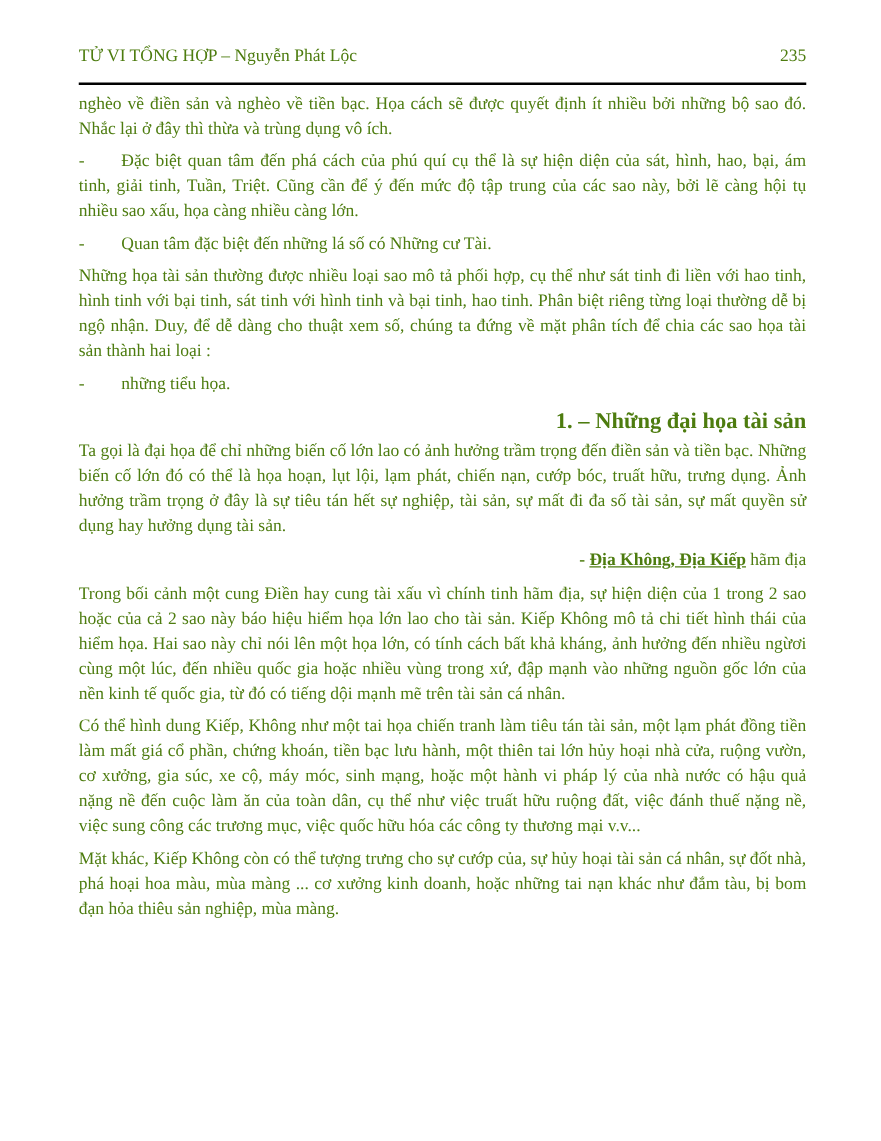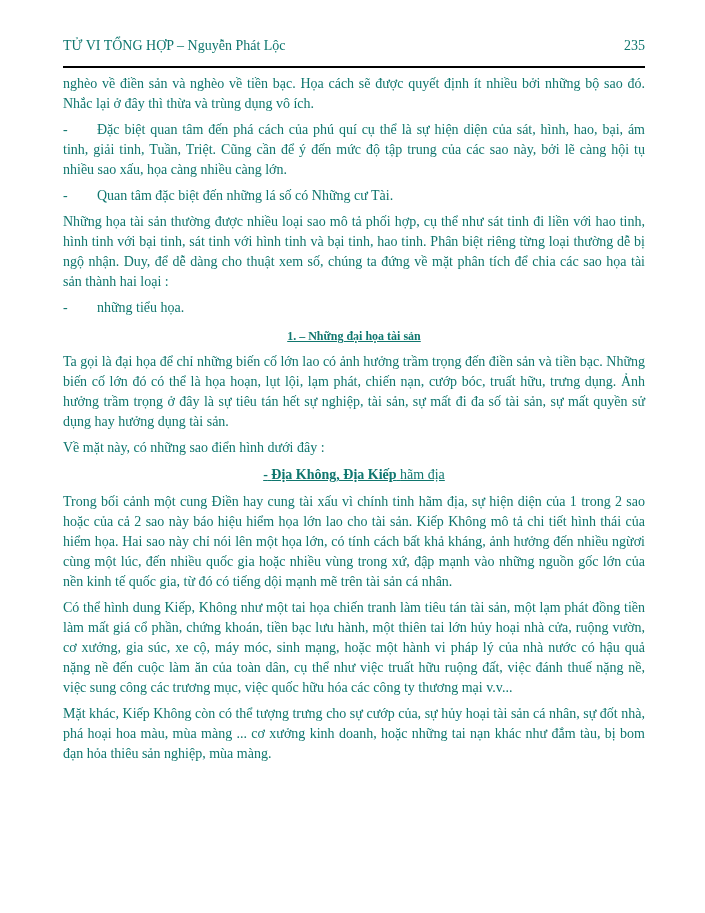--- a/index.html
+++ b/index.html
@@ -8,21 +8,21 @@
     background: #ffffff;
   }
   .page {
     position: relative;
     width: 705px;
     height: 913px;
     background: #ffffff;
     box-sizing: border-box;
     padding: 36px 60px 0 63px;
     font-family: "Liberation Serif", "DejaVu Serif", serif;
-    color: #0f766e;
+    color: #4d7c0f;
     overflow: hidden;
   }
   .header {
     display: flex;
     justify-content: space-between;
     align-items: baseline;
     font-size: 14px;
     line-height: 20px;
   }
   .rule {
@@ -36,30 +36,28 @@
     text-align: justify;
   }
   .para {
     margin: 6px 0;
   }
   .bullet .dash {
     display: inline-block;
     width: 34px;
   }
   .heading {
-    font-size: 12px;
+    font-size: 18px;
     font-weight: bold;
-    text-decoration: underline;
     margin: 8px 0 6px 0;
-    text-align: center;
+    text-align: right;
   }
   .entry-line {
     margin: 7px 0;
-    text-align: center;
-    text-decoration: underline;
+    text-align: right;
   }
   .entry-line .stars {
     font-weight: bold;
     text-decoration: underline;
   }
   .entry-line .entry-dash {
     font-weight: bold;
   }
 </style>
 </head>
@@ -86,21 +84,20 @@
     <p class="para">Những họa tài sản thường được nhiều loại sao mô tả phối hợp, cụ thể như sát tinh đi liền với hao tinh, hình tinh với bại tinh, sát tinh với hình tinh và bại tinh, hao tinh. Phân biệt riêng từng loại thường dễ bị ngộ nhận. Duy, để dễ dàng cho thuật xem số, chúng ta đứng về mặt phân tích để chia các sao họa tài sản thành hai loại :</p>
 
 
     <p class="para bullet"><span class="dash">-</span><span>những tiểu họa.</span></p>
 
 
     <h2 class="heading">1. – Những đại họa tài sản</h2>
 
     <p class="para">Ta gọi là đại họa để chỉ những biến cố lớn lao có ảnh hưởng trầm trọng đến điền sản và tiền bạc. Những biến cố lớn đó có thể là họa hoạn, lụt lội, lạm phát, chiến nạn, cướp bóc, truất hữu, trưng dụng. Ảnh hưởng trầm trọng ở đây là sự tiêu tán hết sự nghiệp, tài sản, sự mất đi đa số tài sản, sự mất quyền sử dụng hay hưởng dụng tài sản.</p>
 
-    <p class="para">Về mặt này, có những sao điển hình dưới đây :</p>
 
     <p class="para entry-line"><span class="entry-dash">-</span> <span class="stars">Địa Không, Địa Kiếp</span> <span>hãm địa</span></p>
 
     <p class="para">Trong bối cảnh một cung Điền hay cung tài xấu vì chính tinh hãm địa, sự hiện diện của 1 trong 2 sao hoặc của cả 2 sao này báo hiệu hiểm họa lớn lao cho tài sản. Kiếp Không mô tả chi tiết hình thái của hiểm họa. Hai sao này chỉ nói lên một họa lớn, có tính cách bất khả kháng, ảnh hưởng đến nhiều ngừơi cùng một lúc, đến nhiều quốc gia hoặc nhiều vùng trong xứ, đập mạnh vào những nguồn gốc lớn của nền kinh tế quốc gia, từ đó có tiếng dội mạnh mẽ trên tài sản cá nhân.</p>
 
     <p class="para">Có thể hình dung Kiếp, Không như một tai họa chiến tranh làm tiêu tán tài sản, một lạm phát đồng tiền làm mất giá cổ phần, chứng khoán, tiền bạc lưu hành, một thiên tai lớn hủy hoại nhà cửa, ruộng vườn, cơ xưởng, gia súc, xe cộ, máy móc, sinh mạng, hoặc một hành vi pháp lý của nhà nước có hậu quả nặng nề đến cuộc làm ăn của toàn dân, cụ thể như việc truất hữu ruộng đất, việc đánh thuế nặng nề, việc sung công các trương mục, việc quốc hữu hóa các công ty thương mại v.v...</p>
 
     <p class="para">Mặt khác, Kiếp Không còn có thể tượng trưng cho sự cướp của, sự hủy hoại tài sản cá nhân, sự đốt nhà, phá hoại hoa màu, mùa màng ... cơ xưởng kinh doanh, hoặc những tai nạn khác như đắm tàu, bị bom đạn hỏa thiêu sản nghiệp, mùa màng.</p>
 
   </div>

